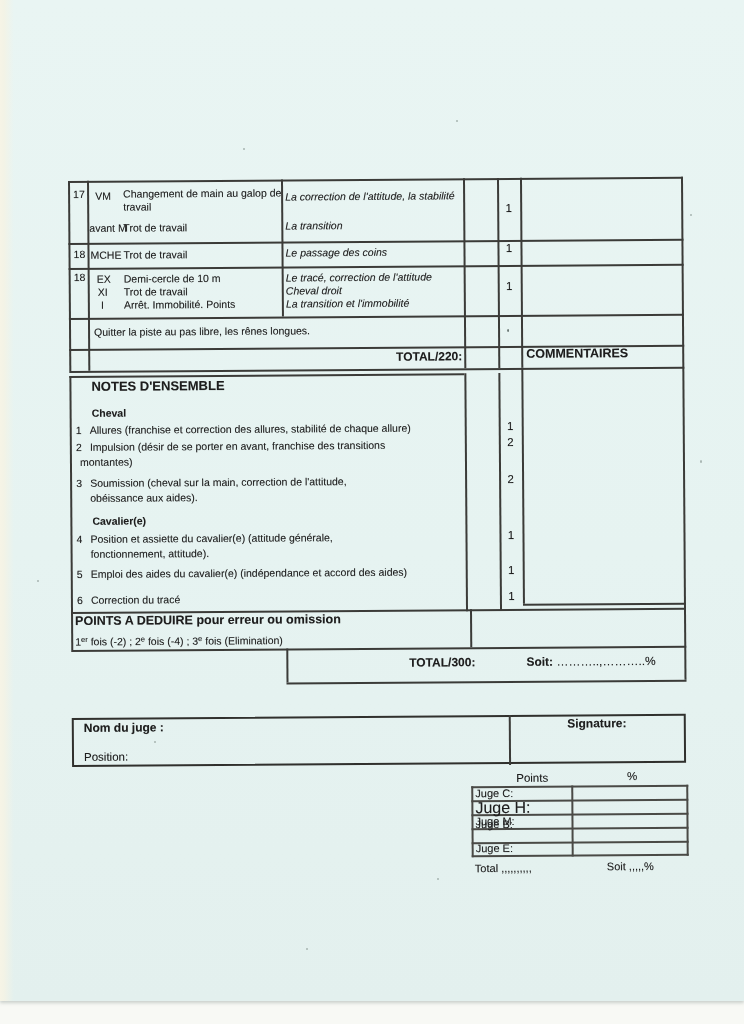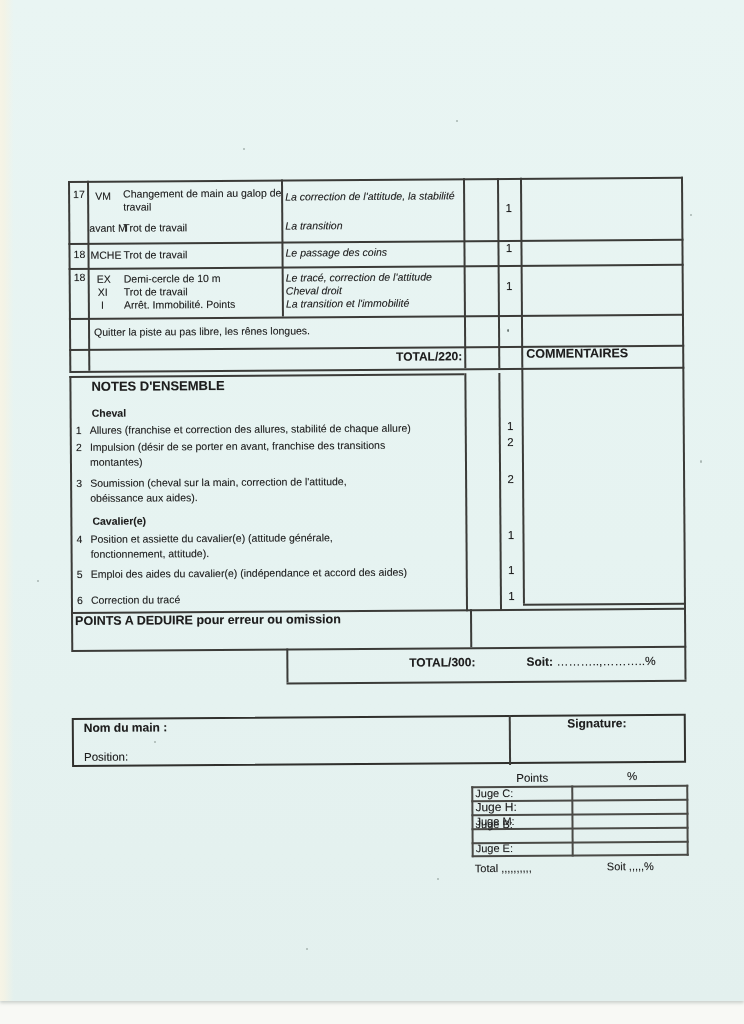--- a/index.html
+++ b/index.html
@@ -108,21 +108,21 @@
 
   <div class="t b" style="left:22px;top:199px;font-size:13px">NOTES D'ENSEMBLE</div>
   <div class="t b" style="left:22px;top:226px">Cheval</div>
 
   <div class="t" style="left:6px;top:243px">1</div>
   <div class="t" style="left:20px;top:243px">Allures (franchise et correction des allures, stabilité de chaque allure)</div>
   <div class="t coef" style="left:429px;top:242px">1</div>
 
   <div class="t" style="left:6px;top:260px">2</div>
   <div class="t" style="left:20px;top:260px">Impulsion (désir de se porter en avant, franchise des transitions</div>
-  <div class="t" style="left:20px;top:275px">montantes)</div>
+  <div class="t" style="left:10px;top:275px">montantes)</div>
   <div class="t coef" style="left:429px;top:258px">2</div>
 
   <div class="t" style="left:6px;top:296px">3</div>
   <div class="t" style="left:20px;top:296px">Soumission (cheval sur la main, correction de l'attitude,</div>
   <div class="t" style="left:20px;top:311px">obéissance aux aides).</div>
   <div class="t coef" style="left:429px;top:295px">2</div>
 
   <div class="t b" style="left:22px;top:334px">Cavalier(e)</div>
 
   <div class="t" style="left:6px;top:352px">4</div>
@@ -135,49 +135,52 @@
   <div class="t coef" style="left:429px;top:386px">1</div>
 
   <div class="t" style="left:6px;top:413px">6</div>
   <div class="t" style="left:20px;top:413px">Correction du tracé</div>
   <div class="t coef" style="left:429px;top:412px">1</div>
 
   <i class="vl" style="left:0;top:431px;height:38px"></i>
   <i class="vl" style="left:399px;top:431px;height:38px"></i>
   <i class="hl" style="left:0;top:469px;width:615px"></i>
   <div class="t b" style="left:4px;top:434px;font-size:12.5px">POINTS A DEDUIRE pour erreur ou omission</div>
+  <div class="t" style="left:4px;top:452px">
+    <span>1</span><span class="sup">er</span><span> fois (-2) ; 2</span><span class="sup">e</span><span> fois (-4) ; 3</span><span class="sup">e</span><span> fois (Elimination)</span>
+  </div>
 
   <i class="vl" style="left:215px;top:469px;height:34px"></i>
   <i class="hl" style="left:215px;top:503px;width:400px"></i>
   <div class="t b" style="left:250px;top:478px;width:154px;text-align:right;font-size:12px">TOTAL/300:</div>
   <div class="t" style="left:455px;top:478px;font-size:12px">
     <span class="b">Soit:</span><span> ………..,………..%</span>
   </div>
 
   <div class="judgebox" style="left:0;top:537px;width:610px;height:45px"></div>
   <i class="vl" style="left:437px;top:537px;height:50px"></i>
-  <div class="t b" style="left:12px;top:541px;font-size:12px">Nom du main :</div>
+  <div class="t b" style="left:12px;top:541px;font-size:12px">Nom du juge :</div>
   <div class="t" style="left:12px;top:570px;font-size:11.5px">Position:</div>
   <div class="t b" style="left:437px;top:540px;width:176px;text-align:center;font-size:12px">Signature:</div>
 
   <div class="t" style="left:425px;top:594px;width:70px;text-align:center;font-size:11.5px">Points</div>
   <div class="t" style="left:540px;top:593px;width:40px;text-align:center;font-size:11.5px">%</div>
 
   <div style="position:absolute;left:399px;top:608px;width:217px;height:71px">
     <i class="hl thin" style="left:0;top:0;width:217px"></i>
     <i class="hl thin" style="left:0;top:14px;width:217px"></i>
     <i class="hl thin" style="left:0;top:28px;width:217px"></i>
     <i class="hl thin" style="left:0;top:42px;width:217px"></i>
     <i class="hl thin" style="left:0;top:56px;width:217px"></i>
     <i class="hl thin" style="left:0;top:69px;width:217px"></i>
     <i class="vl thin" style="left:0;top:0;height:71px"></i>
     <i class="vl thin" style="left:100px;top:0;height:71px"></i>
     <i class="vl thin" style="left:215px;top:0;height:71px"></i>
     <div class="t" style="left:4px;top:1px;font-size:11px">Juge C:</div>
-    <div class="t" style="left:4px;top:15px;font-size:12px">Juge H:</div>
+    <div class="t" style="left:4px;top:15px;font-size:16px">Juge H:</div>
     <div class="t" style="left:4px;top:29px;font-size:11px">Juge M:</div>
     <div class="t" style="left:4px;top:32px;font-size:11px">Juge B:</div>
     <div class="t" style="left:4px;top:56px;font-size:11px">Juge E:</div>
   </div>
 
   <div class="t" style="left:402px;top:684px;font-size:11px">Total ,,,,,,,,,,</div>
   <div class="t" style="left:534px;top:683px;font-size:11px">Soit ,,,,,%</div>
 
 </div>
 

